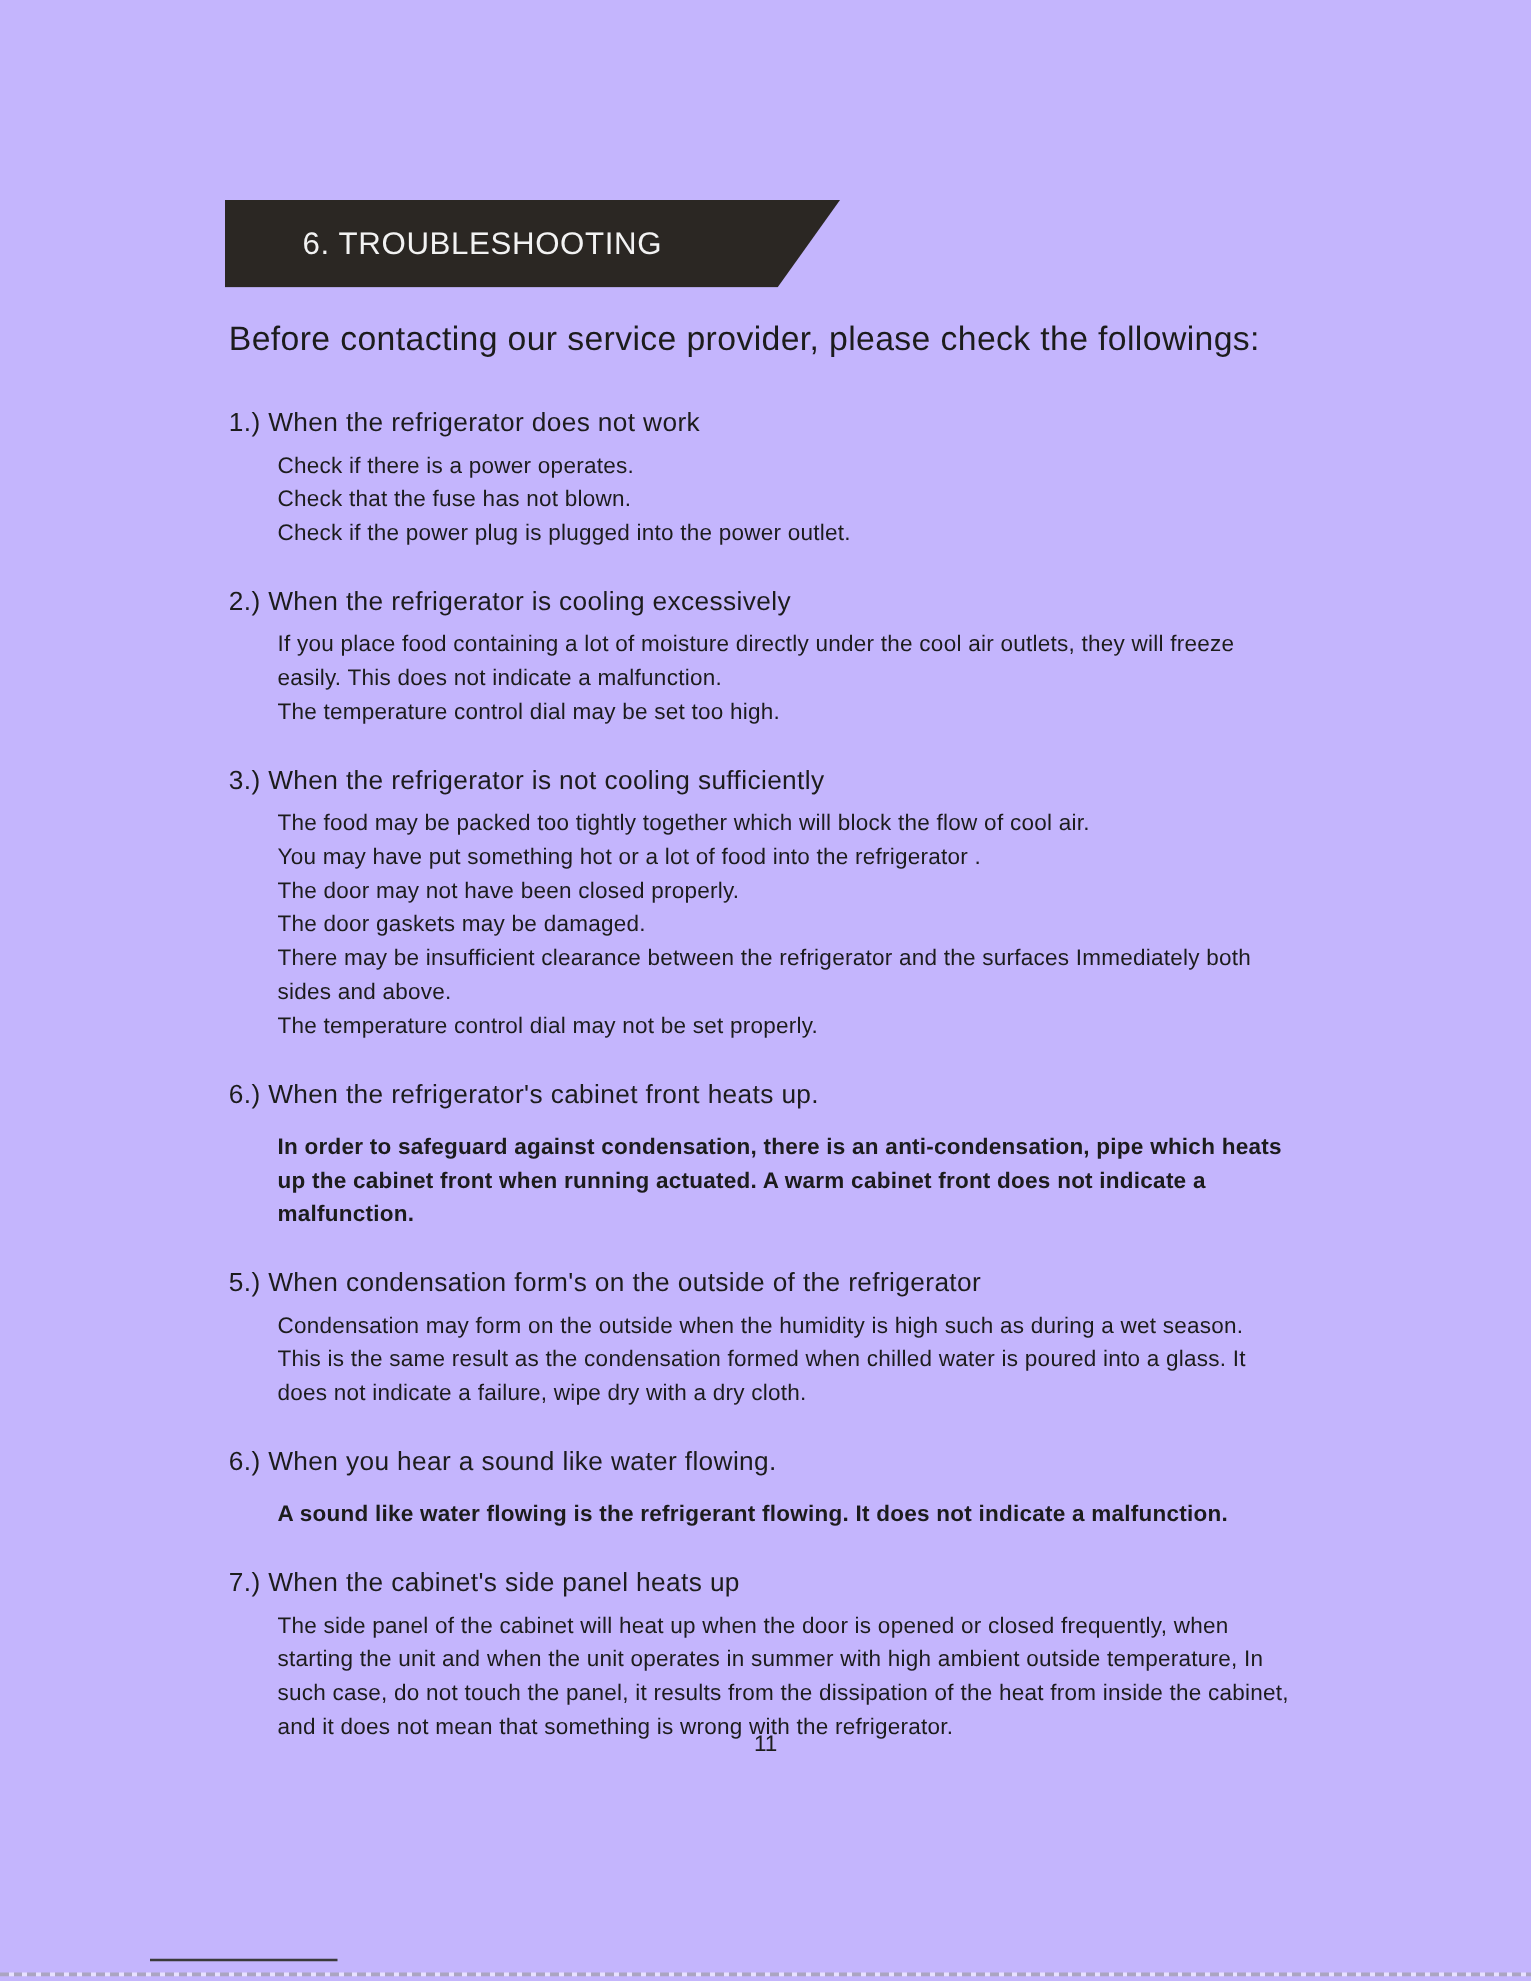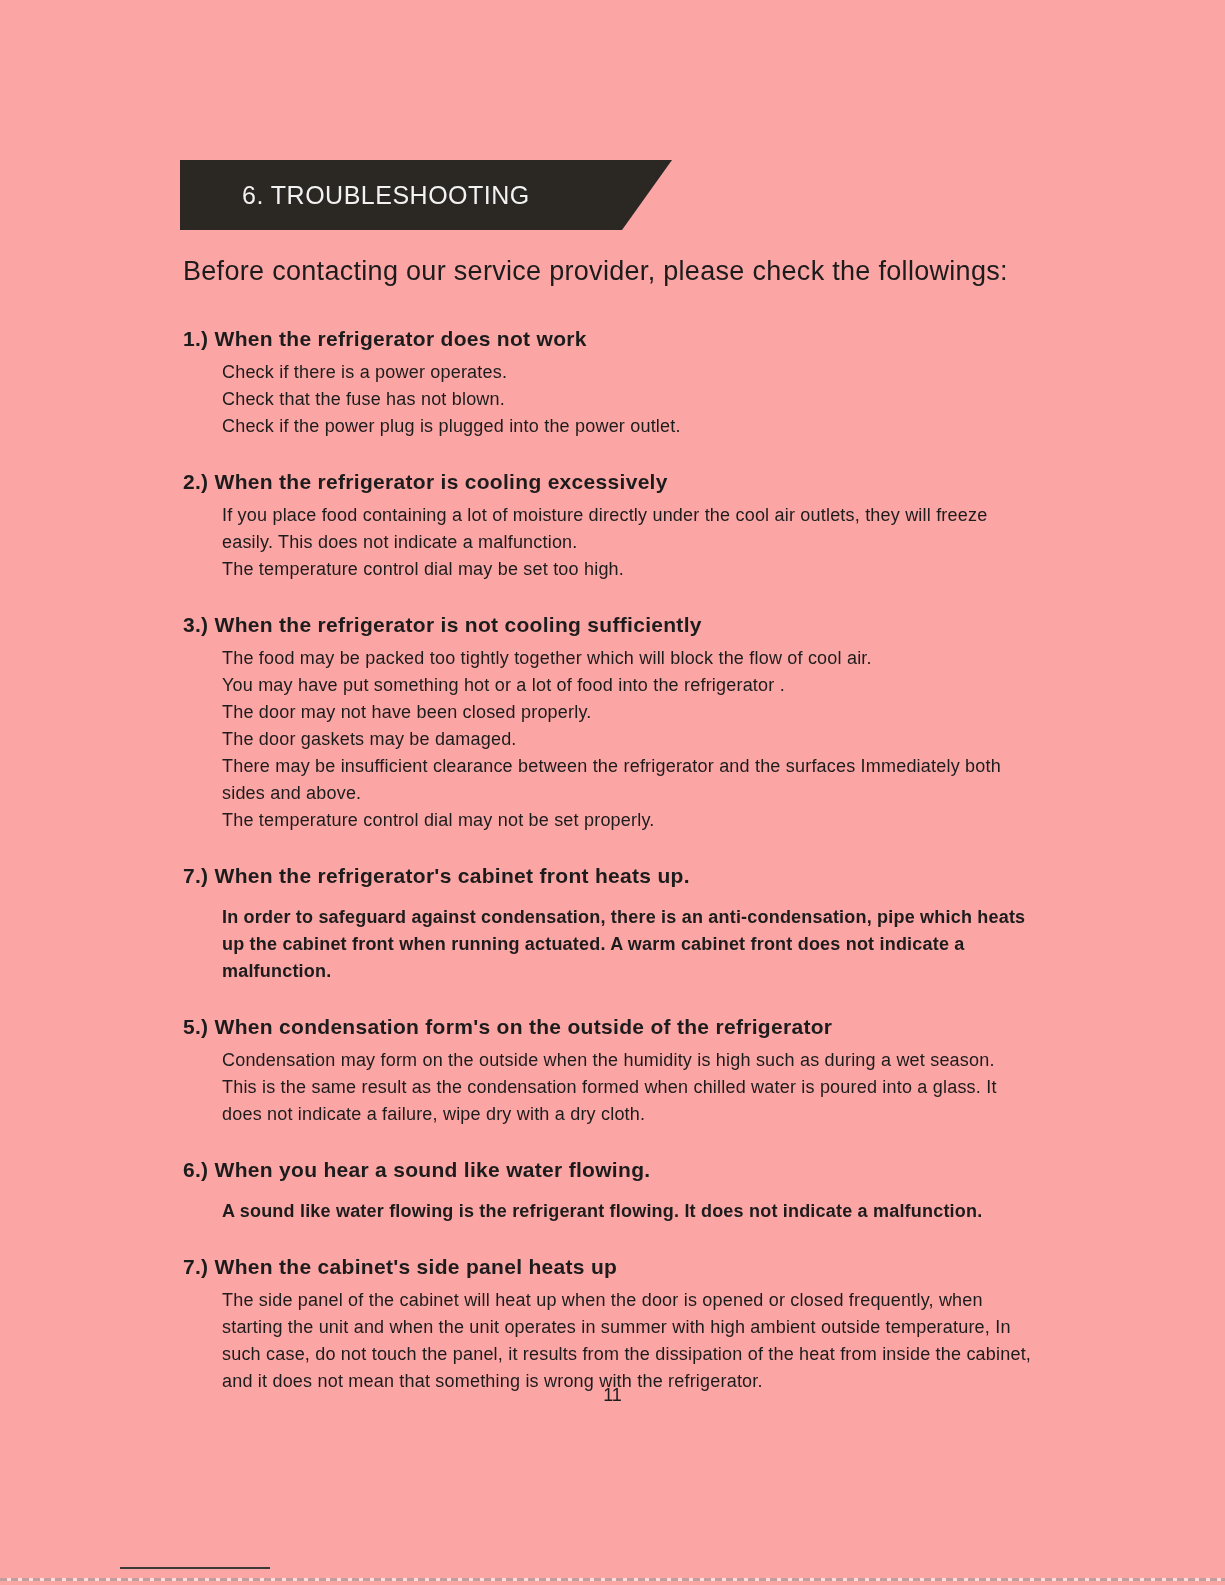--- a/index.html
+++ b/index.html
@@ -4,21 +4,21 @@
 <style>
   html, body {
     margin: 0;
     padding: 0;
     background: #ffffff;
   }
   .page {
     position: relative;
     width: 1225px;
     height: 1585px;
-    background: #fca5a5;
+    background: #c4b5fd;
     font-family: "Liberation Sans", sans-serif;
     color: #1c1c1c;
     overflow: hidden;
   }
   .banner {
     position: absolute;
     left: 180px;
     top: 160px;
     width: 492px;
     height: 70px;
@@ -42,21 +42,21 @@
   .intro {
     font-size: 27px;
     margin: 0 0 40px 0;
     letter-spacing: 0.3px;
   }
   .sec {
     margin-bottom: 30px;
   }
   .sec-heading {
     font-size: 21px;
-    font-weight: bold;
+    font-weight: normal;
     letter-spacing: 0.3px;
     margin: 0 0 8px 0;
   }
   .sec-body {
     margin-left: 39px;
     max-width: 812px;
   }
   .sec-body p {
     margin: 0;
     font-size: 18px;
@@ -147,21 +147,21 @@
         <p>The food may be packed too tightly together which will block the flow of cool air.</p>
         <p>You may have put something hot or a lot of food into the refrigerator .</p>
         <p>The door may not have been closed properly.</p>
         <p>The door gaskets may be damaged.</p>
         <p>There may be insufficient clearance between the refrigerator and the surfaces Immediately both sides and above.</p>
         <p>The temperature control dial may not be set properly.</p>
       </div>
     </section>
 
     <section class="sec">
-      <h2 class="sec-heading">7.) When the refrigerator's cabinet front heats up.</h2>
+      <h2 class="sec-heading">6.) When the refrigerator's cabinet front heats up.</h2>
       <div class="sec-body gapped">
         <p>In order to safeguard against condensation, there is an anti-condensation, pipe which heats up the cabinet front when running actuated. A warm cabinet front does not indicate a malfunction.</p>
       </div>
     </section>
 
     <section class="sec">
       <h2 class="sec-heading">5.) When condensation form's on the outside of the refrigerator</h2>
       <div class="sec-body">
         <p>Condensation may form on the outside when the humidity is high such as during a wet season. This is the same result as the condensation formed when chilled water is poured into a glass. It does not indicate a failure, wipe dry with a dry cloth.</p>
       </div>

